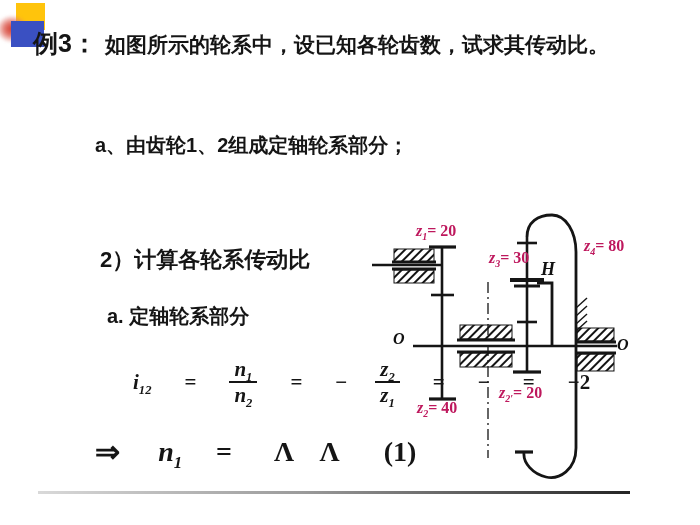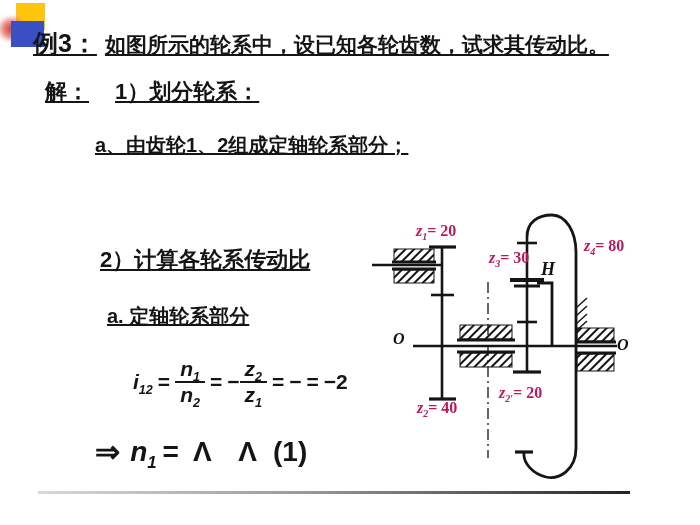--- a/index.html
+++ b/index.html
@@ -7,31 +7,31 @@
     position:relative;width:700px;height:525px;background:#ffffff;
     overflow:hidden;font-family:"Liberation Sans",sans-serif;color:#151515;
   }
   
   .logo-yellow{position:absolute;left:16px;top:3px;width:29px;height:27px;background:#ffc40c;}
   .logo-red{position:absolute;left:-4px;top:15px;width:32px;height:28px;
     background:radial-gradient(closest-side,#d23a2e 0%,#e2766c 45%,rgba(255,255,255,0) 100%);
     filter:blur(1.5px);}
   .logo-blue{position:absolute;left:11px;top:21px;width:33px;height:26px;background:#3a50c2;}
   
-  .tline{position:absolute;white-space:nowrap;font-weight:bold;text-decoration:underline;}
+  .tline{position:absolute;white-space:nowrap;font-weight:bold;}
   #title{left:33px;top:27px;font-size:21px;}
   #title .ex{font-size:25px;margin-right:8px;}
   #solution{left:45px;top:77px;font-size:22px;}
   #solution .s1{margin-left:26px;}
   #item-a{left:95px;top:132px;font-size:20px;}
   #item-b{left:95px;top:177px;font-size:20px;}
   #step2{left:100px;top:245px;font-size:22px;}
   #step2a{left:107px;top:303px;font-size:20px;}
   
-  .math{font-family:Liberation Sans, sans-serif;font-weight:bold;font-style:italic;}
+  .math{font-family:Liberation Serif, serif;font-weight:bold;font-style:italic;gap:28px;}
   #formula{position:absolute;left:133px;top:358px;display:flex;align-items:center;
     font-size:21px;white-space:nowrap;}
   #formula .gap{margin:0 5px;}
   .frac{display:inline-flex;flex-direction:column;align-items:center;vertical-align:middle;line-height:1.05;}
   .frac .num{border-bottom:2px solid #151515;padding:0 5px 1px 5px;}
   .frac .den{padding:1px 5px 0 5px;}
   sub.msub{font-size:0.6em;font-style:italic;line-height:0;}
   .up{font-style:normal;}
   #conclusion{position:absolute;left:95px;top:434px;font-size:28px;display:flex;align-items:center;white-space:nowrap;}
   #conclusion .arrow{font-style:normal;font-size:30px;margin-right:10px;}
@@ -57,23 +57,20 @@
 <div id="slide">
 
   <div class="logo-yellow"></div>
   <div class="logo-red"></div>
   <div class="logo-blue"></div>
 
   <div id="title" class="tline">
     <span class="ex">例3：</span><span>如图所示的轮系中，设已知各轮齿数，试求其传动比。</span>
   </div>
 
-  <div id="solution" class="tline">
-    <span>解：</span><span class="s1">1）划分轮系：</span>
-  </div>
 
   <div id="item-a" class="tline">a、由齿轮1、2组成定轴轮系部分；</div>
 
   <div id="step2" class="tline">2）计算各轮系传动比</div>
   <div id="step2a" class="tline">a. 定轴轮系部分</div>
 
   <div id="formula" class="math">
     <span><span>i</span><sub class="msub up">12</sub></span>
     <span class="gap up">=</span>
     <span class="frac">

